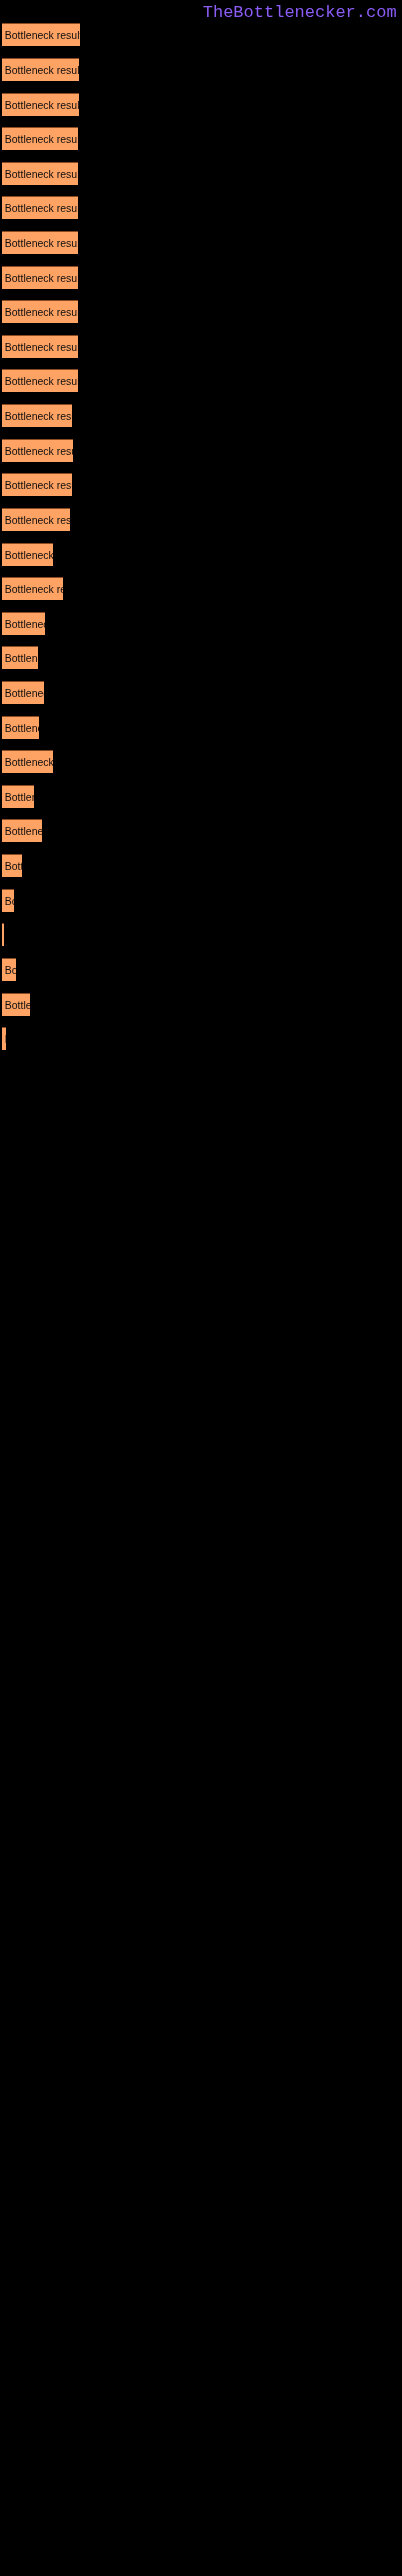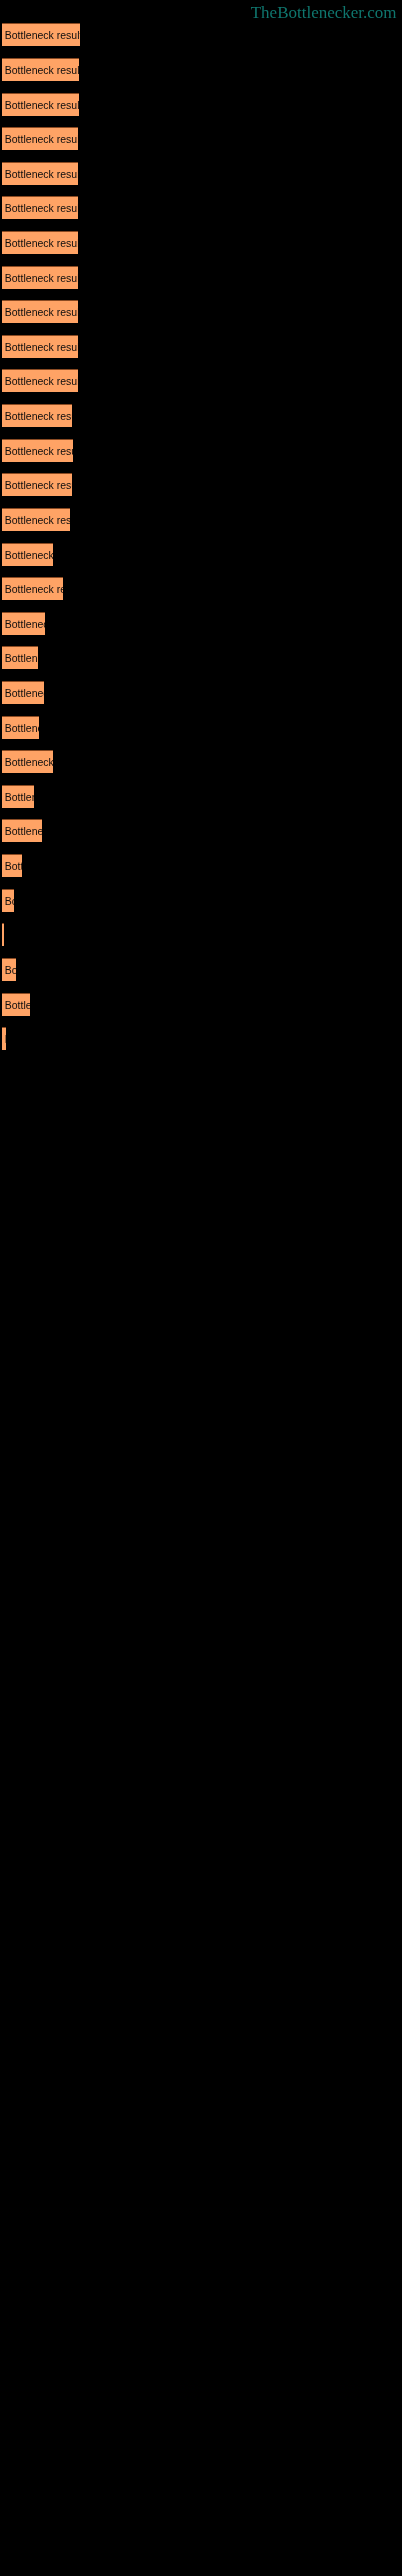--- a/index.html
+++ b/index.html
@@ -12,23 +12,23 @@
     height: 2576px;
     position: relative;
     font-family: "Liberation Sans", sans-serif;
     overflow: hidden;
   }
 
   .watermark {
     position: absolute;
     top: 1.6px;
     right: 6.4px;
-    color: #0f766e;
+    color: #8b5cf6;
     font-size: 17px;
-    font-family: Liberation Serif, serif;
+    font-family: Liberation Mono, monospace;
     letter-spacing: 0px;
     white-space: nowrap;
     line-height: 21px;
   }
 
   .chart {
     position: absolute;
     top: 0;
     left: 0;
     width: 403px;

